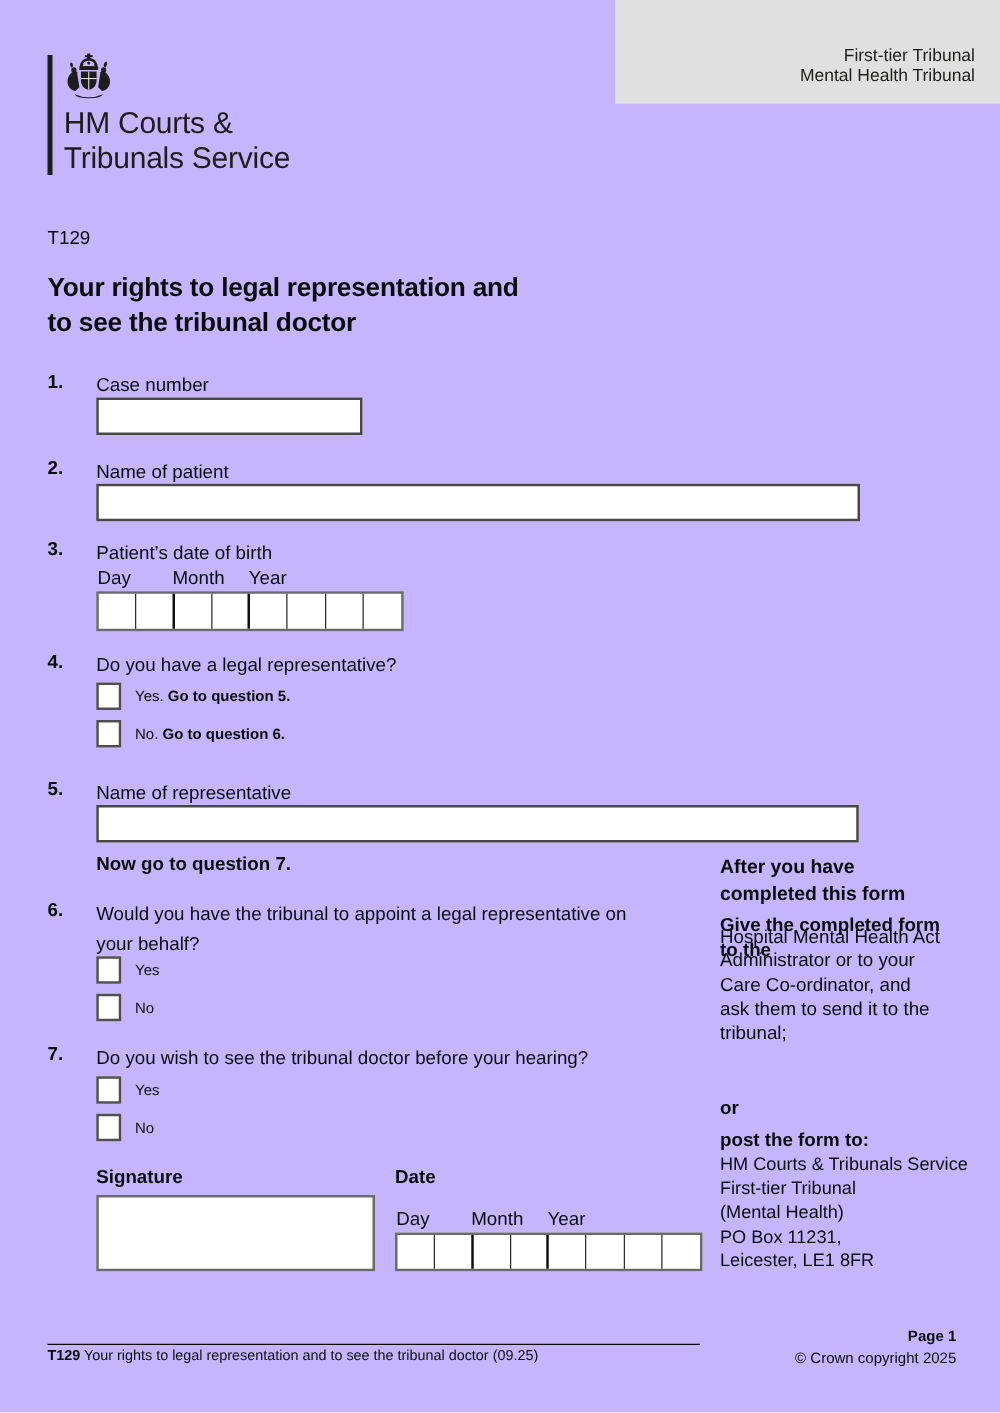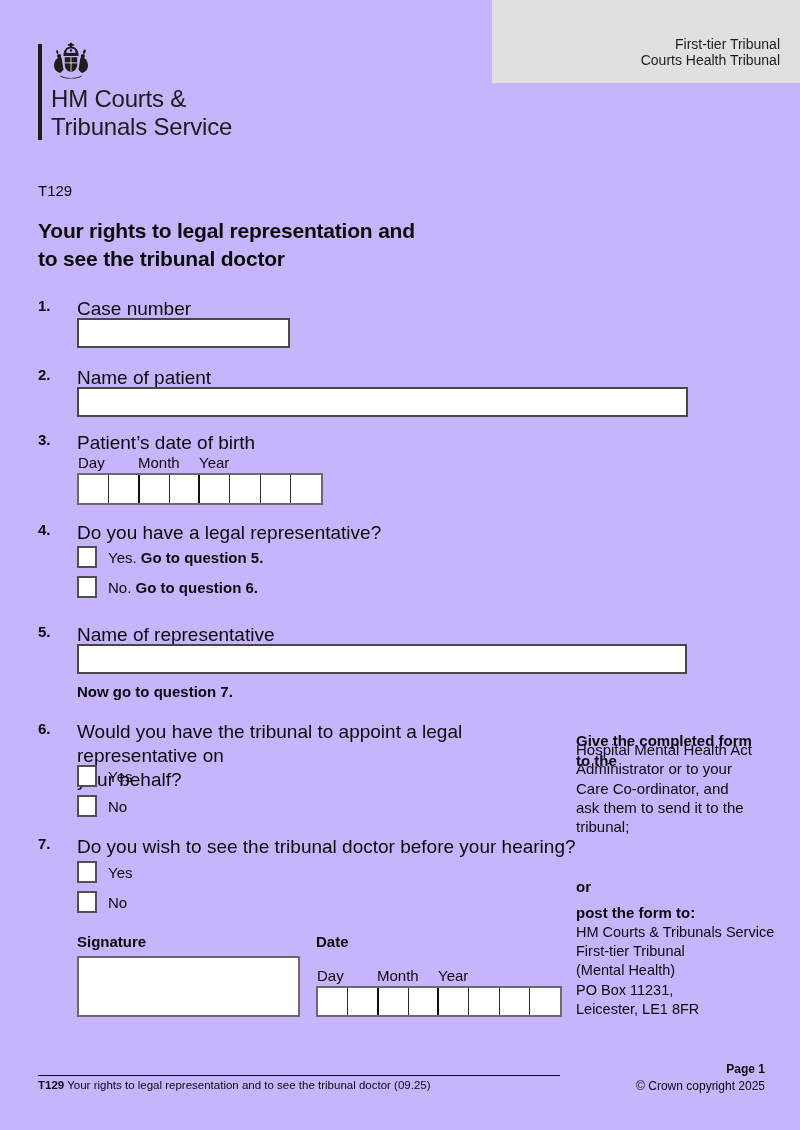--- a/index.html
+++ b/index.html
@@ -16,34 +16,34 @@
   .crest { left:51px; top:42px; width:40px; height:43px; }
   .logo-text { left:51px; top:85px; font-size:24px; line-height:27.5px;
     color:#1d1d1b; white-space:pre-line; letter-spacing:-0.2px; }
 
   
   .form-number { left:38px; top:182px; font-size:15px; }
   .page-title { left:38px; top:217px; font-size:21px; font-weight:bold;
     line-height:28px; white-space:pre-line; letter-spacing:-0.2px; }
 
   .q-num { font-size:15px; font-weight:bold; width:39px; }
-  .q-label { font-size:19px; line-height:24px; white-space:pre-line; }
+  .q-label { font-size:15px; line-height:24px; white-space:pre-line; }
   .q-row { display:flex; }
 
   .input-box { background:#fff; border:2px solid #474747; box-sizing:border-box; }
 
   .cellgrid { display:flex; background:#fff; border:2px solid #6a6a6a; box-sizing:border-box; }
   .cell { width:30.5px; box-sizing:border-box; border-right:1px solid #2b2b2b; }
   .cell.sep { border-right:2px solid #101010; }
   .cell:last-child { border-right:none; }
 
   .sub-labels { font-size:15px; }
   .sub-labels span { position:absolute; top:0; }
 
-  .opt-row { display:flex; align-items:center; gap:11px; font-size:15px; }
+  .opt-row { display:flex; align-items:center; gap:11px; font-size:12px; }
   .checkbox { width:20px; height:22px; background:#fff; border:2px solid #4f4f4f;
     box-sizing:border-box; flex:0 0 auto; }
   .bold { font-weight:bold; }
 
   .note { font-size:15px; font-weight:bold; }
 
   
   .sidebar-heading { left:576px; top:683px; width:220px; font-size:15.5px; font-weight:bold;
     line-height:21.5px; white-space:pre-line; }
   .sidebar-sub { left:576px; top:731px; width:220px; font-size:15px; font-weight:bold;
@@ -61,21 +61,21 @@
   .footer-page { right:35px; top:1062px; font-size:12px; font-weight:bold; text-align:right;margin-left:32px; }
   .footer-copy { right:35px; top:1079px; font-size:12px; text-align:center; }
 </style>
 </head>
 <body>
 
 <div class="page">
 
   <div class="abs tribunal-box">
     <div>First-tier Tribunal</div>
-    <div>Courts Health Tribunal</div>
+    <div>Mental Health Tribunal</div>
   </div>
 
   <div class="abs logo-bar"></div>
   <svg class="abs crest" viewBox="0 0 64 66" aria-hidden="true">
     <g fill="#1d1d1b">
       <rect x="30" y="0" width="4" height="7"></rect>
       <rect x="27" y="2" width="10" height="2.6"></rect>
       <path d="M21,17 C21,9 26,6 32,6 C38,6 43,9 43,17 L40,17 C40,11 36,9 32,9 C28,9 24,11 24,17 Z"></path>
       <circle cx="23" cy="14" r="2"></circle>
         <circle cx="32" cy="12" r="2"></circle>
@@ -194,20 +194,22 @@
     <div class="cell"></div>
     <div class="cell sep"></div>
     <div class="cell"></div>
     <div class="cell sep"></div>
     <div class="cell"></div>
     <div class="cell"></div>
     <div class="cell"></div>
     <div class="cell"></div>
   </div>
 
+  <div class="abs sidebar-heading">After you have
+completed this form</div>
   <div class="abs sidebar-sub">Give the completed form
 to the</div>
   <div class="abs sidebar-body">Hospital Mental Health Act
 Administrator or to your
 Care Co-ordinator, and
 ask them to send it to the
 tribunal;</div>
   <div class="abs sidebar-or">or</div>
   <div class="abs sidebar-post">post the form to:</div>
   <div class="abs sidebar-address">HM Courts &amp; Tribunals Service

